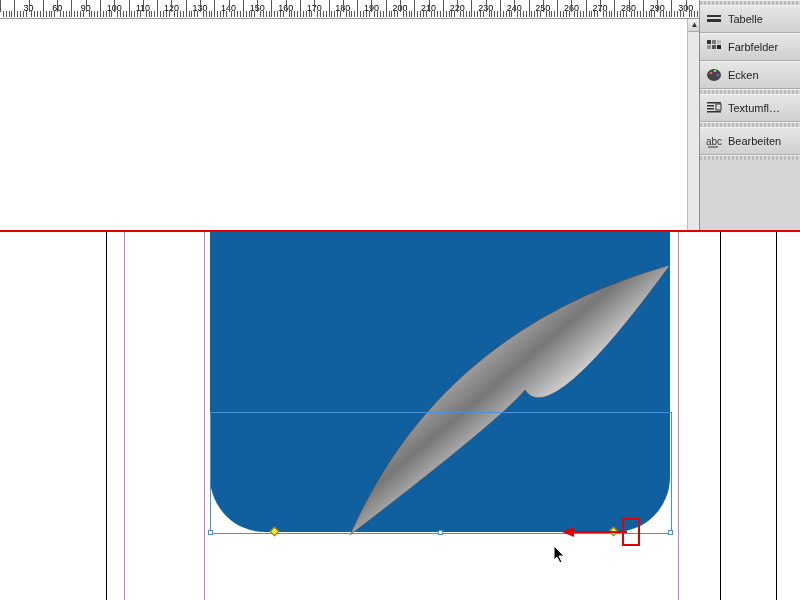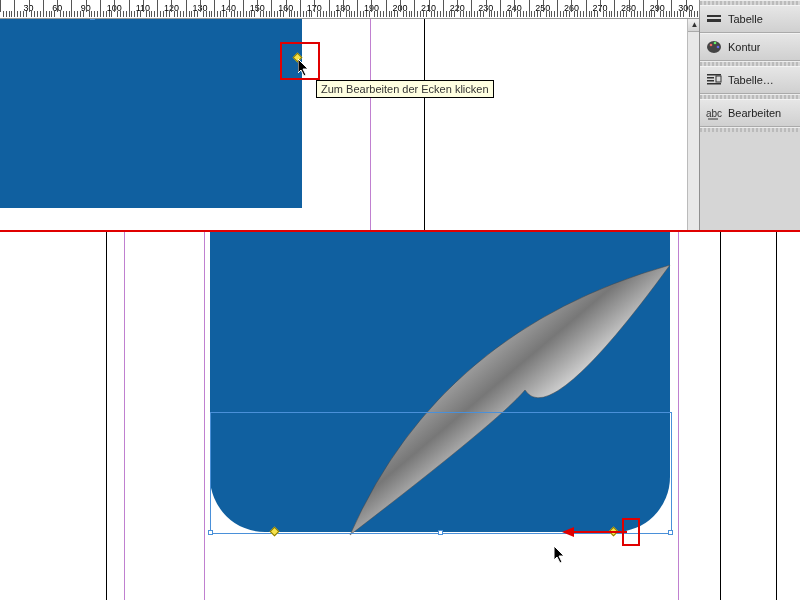--- a/index.html
+++ b/index.html
@@ -486,38 +486,20 @@
       <div class="tick minor" style="left: 688.571px;"></div>
       <div class="tick minor" style="left: 691.429px;"></div>
       <div class="tick minor" style="left: 694.286px;"></div>
       <div class="tick minor" style="left: 697.143px;"></div>
     </div>
 
   <div class="scrollbar-right">
     <div class="arrow">▲</div>
   </div>
 
-  <div class="canvas-top">
-    <div class="guide-v" style="left:370px;height:212px;"></div>
-    <div class="rule-v" style="left:424px;height:212px;"></div>
-
-    <div class="blue-rect"></div>
-
-    <span class="sel-handle" style="left:90px; top:-3px;"></span>
-
-    <span class="diamond" id="topDiamond" style="left: 294px; top: 36px;"></span>
-
-    <div class="red-box" id="topRed" style="left: 280px; top: 24px; width: 36px; height: 34px;"></div>
-
-    <svg class="cursor" id="topCursor" width="16" height="20" style="left: 298px; top: 41px;">
-      <path d="M0,0 L0,14 L3,11 L6,17 L8,16 L5,10 L10,10 Z" fill="#000" stroke="#fff" stroke-width="1"></path>
-    </svg>
-
-    <div class="tooltip" id="topTooltip" style="left: 316px; top: 62px;">Zum Bearbeiten der Ecken klicken</div>
-  </div>
 
   <div class="divider" style="top:230px;"></div>
 
   <div class="canvas-bottom">
     <div class="guide-v" style="left:124px;"></div>
     <div class="guide-v" style="left:204px;"></div>
     <div class="guide-v" style="left:678px;"></div>
     <div class="rule-v" style="left:106px;"></div>
     <div class="rule-v" style="left:720px;"></div>
     <div class="rule-v" style="left:776px;"></div>
@@ -570,40 +552,53 @@
             <svg width="16" height="16">
               <rect x="1" y="4" width="14" height="2" fill="#333"></rect>
               <rect x="1" y="8" width="14" height="3" fill="#333"></rect>
             </svg>
           </span>
           <span class="lbl">Tabelle</span>
         </div>
         <div class="panel-item">
           <span class="ico">
             <svg width="16" height="16">
+              <rect x="1" y="1" width="4" height="4" fill="#333"></rect>
+              <rect x="6" y="1" width="4" height="4" fill="#777"></rect>
+              <rect x="11" y="1" width="4" height="4" fill="#bbb"></rect>
+              <rect x="1" y="6" width="4" height="4" fill="#999"></rect>
+              <rect x="6" y="6" width="4" height="4" fill="#555"></rect>
+              <rect x="11" y="6" width="4" height="4" fill="#222"></rect>
+            </svg>
+          </span>
+          <span class="lbl">Farbfelder</span>
+        </div>
+        <div class="panel-item">
+          <span class="ico">
+            <svg width="16" height="16">
               <ellipse cx="8" cy="8" rx="7" ry="6" fill="#444"></ellipse>
               <circle cx="5" cy="6" r="1.3" fill="#e66"></circle>
               <circle cx="9" cy="4" r="1.3" fill="#6e6"></circle>
               <circle cx="12" cy="8" r="1.3" fill="#66e"></circle>
             </svg>
           </span>
-          <span class="lbl">Kontur</span>
+          <span class="lbl">Ecken</span>
         </div>
         <div class="panel-group-handle"></div>
         <div class="panel-item">
           <span class="ico">
             <svg width="16" height="16">
               <rect x="1" y="2" width="14" height="1.5" fill="#333"></rect>
               <rect x="1" y="5" width="7" height="1.5" fill="#333"></rect>
               <rect x="1" y="8" width="7" height="1.5" fill="#333"></rect>
               <rect x="1" y="11" width="14" height="1.5" fill="#333"></rect>
               <rect x="10" y="4" width="5" height="6" fill="none" stroke="#333"></rect>
             </svg>
           </span>
-          <span class="lbl">Tabelle…</span>
+          <span class="lbl">Textumfl…</span>
         </div>
         <div class="panel-group-handle"></div>
         <div class="panel-item">
           <span class="ico">
             <svg width="16" height="16">
               <text x="0" y="12" font-size="10" fill="#333">abc</text>
               <path d="M2 14 h10" stroke="#333"></path>
             </svg>
           </span>
           <span class="lbl">Bearbeiten</span>

